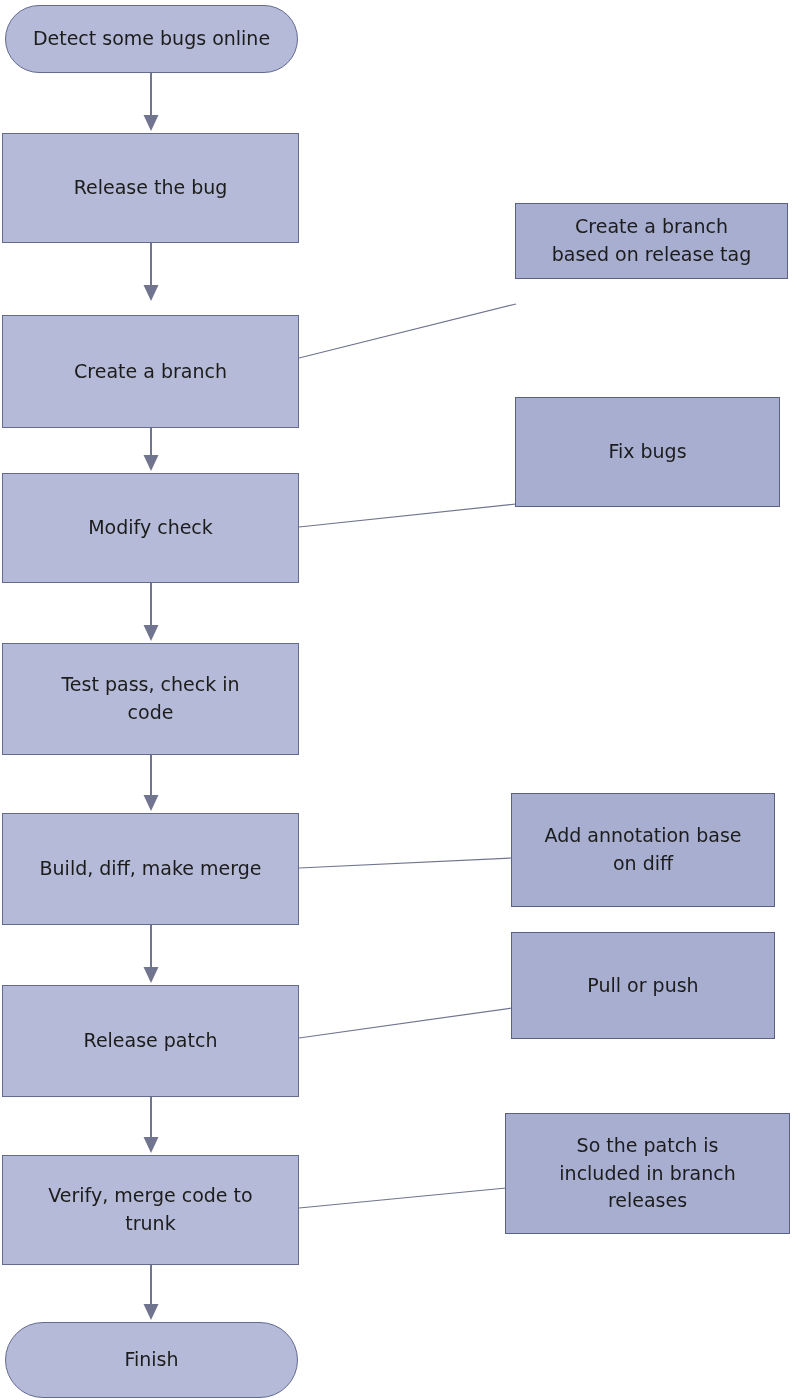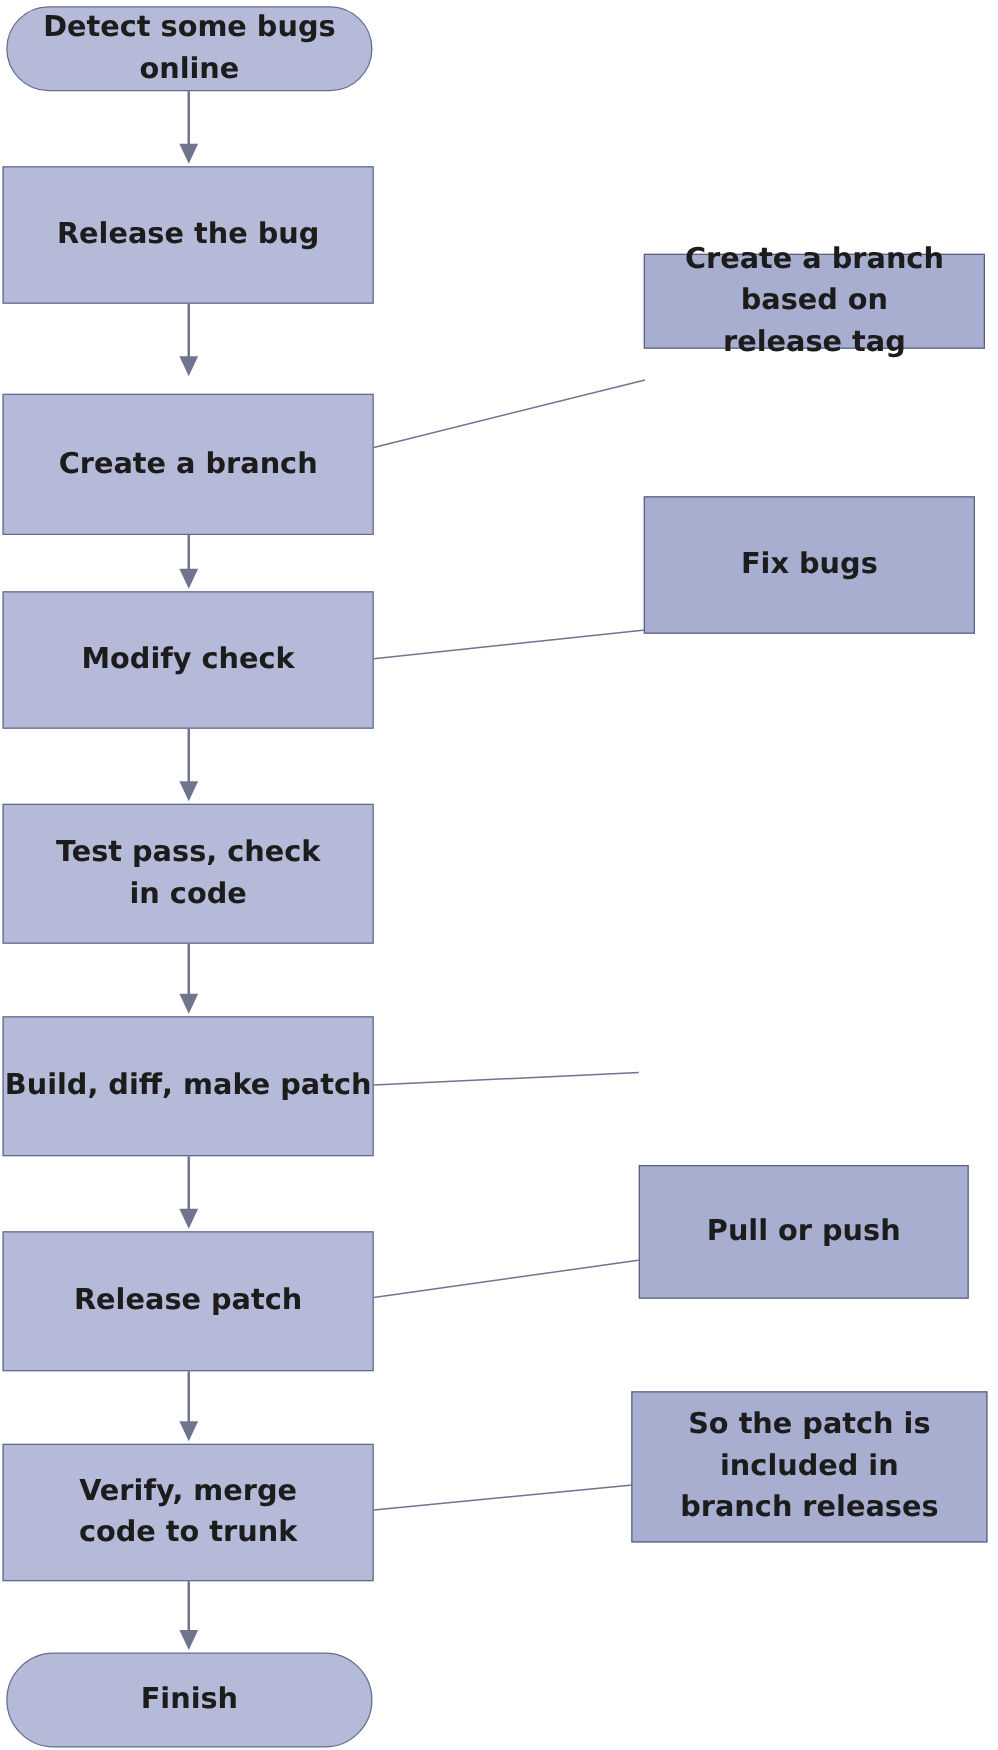--- a/index.html
+++ b/index.html
@@ -26,26 +26,25 @@
   .edges .arrow-stem { stroke-width: 2; }
   .edges .side-link { stroke-width: 1.2; }
   .edges polygon { fill: var(--connector, #70748f); }
   .node {
     position: absolute;
     box-sizing: border-box;
     display: flex;
     align-items: center;
     justify-content: center;
     text-align: center;
-    font-size: 23px;
+    font-size: 19px;
     line-height: 1.45;
     color: var(--text, #1c1c1c);
     border: 1px solid var(--node-border, #646b90);
     background: var(--node-fill, #b4bad7);
-    font-weight: bold;
   }
   .annotation {
     background: var(--annotation-fill, #a7aed0);
     border-color: var(--annotation-border, #5a6187);
   }
   .stadium { border-radius: 40px; }
 
   
   .n1 { left: 5px;  top: 5px;    width: 293px; height: 68px;  border-radius: 34px; }
   .n2 { left: 2px;  top: 133px;  width: 297px; height: 110px; }
@@ -109,23 +108,24 @@
     <line class="side-link" x1="299" y1="868" x2="511" y2="858"></line>
     <line class="side-link" x1="299" y1="1038" x2="512" y2="1008"></line>
     <line class="side-link" x1="299" y1="1208" x2="506" y2="1188"></line>
   </svg>
 
   <div class="node stadium n1">Detect some bugs online</div>
   <div class="node n2">Release the bug</div>
   <div class="node n3">Create a branch</div>
   <div class="node n4">Modify check</div>
   <div class="node n5">Test pass, check in code</div>
-  <div class="node n6">Build, diff, make patch</div>
+  <div class="node n6">Build, diff, make merge</div>
   <div class="node n7">Release patch</div>
   <div class="node n8">Verify,  merge code to trunk</div>
   <div class="node stadium n9">Finish</div>
 
   <div class="node annotation a1">Create a branch based on release tag</div>
   <div class="node annotation a2">Fix bugs</div>
+  <div class="node annotation a3">Add annotation base on diff</div>
   <div class="node annotation a4">Pull or push</div>
   <div class="node annotation a5">So the patch is included in branch releases</div>
 
 </div>
 
 </body></html>

